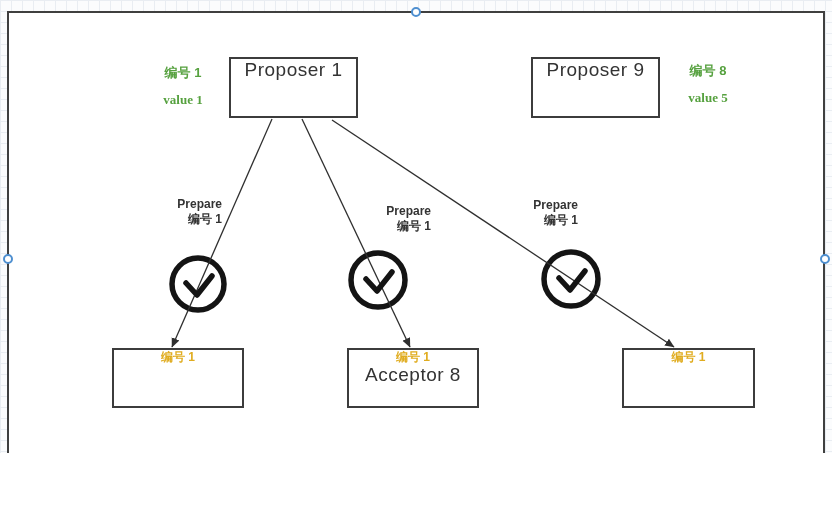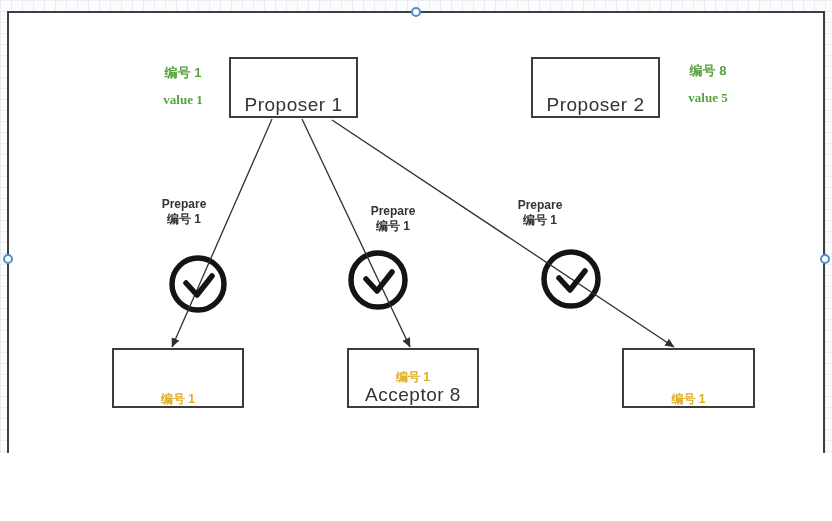--- a/index.html
+++ b/index.html
@@ -19,39 +19,39 @@
   .handle {
     position:absolute; width:10px; height:10px; border-radius:50%;
     background:#ffffff; border:2px solid #4e8fd0; z-index:30;
   }
   .handle.top    { left:411px; top:7px; }
   .handle.bottom { left:411px; top:500px; }
   .handle.left   { left:3px;  top:254px; }
   .handle.right  { left:820px; top:254px; }
   .node {
     position:absolute; background:#ffffff; border:2px solid #3c3c3c;
-    display:flex; flex-direction:column; align-items:center; justify-content:flex-end;
+    display:flex; flex-direction:column; align-items:center; justify-content:flex-start;
     z-index:10;
   }
   .node .title { font-size:19px; color:#333333; letter-spacing:0.5px; }
   .node .badge { font-size:12px; font-weight:bold; color:#e0ac1f; line-height:14px; }
   .proposer-1 { left:229px; top:57px; width:129px; height:61px; }
   .proposer-2 { left:531px; top:57px; width:129px; height:61px; }
   .acceptor-1 { left:112px; top:348px; width:132px; height:60px; }
   .acceptor-2 { left:347px; top:348px; width:132px; height:60px; }
   .acceptor-3 { left:622px; top:348px; width:133px; height:60px; }
   .annot {
     position:absolute; width:70px; text-align:center; z-index:10;
     font-size:13px; font-weight:bold; color:#56a13f; line-height:14px;
   }
   .annot div + div { margin-top:13px;font-family:Liberation Serif, serif; }
   .annot.p1 { left:148px; top:66px; }
   .annot.p2 { left:673px; top:64px; }
   .msg {
-    position:absolute; width:76px; text-align:center; z-index:10;
+    position:absolute; width:76px; text-align:right; z-index:10;
     font-size:12px; font-weight:bold; color:#333333; line-height:15px;
   }
   .msg.m1 { left:146px; top:197px; }
   .msg.m2 { left:355px; top:204px; }
   .msg.m3 { left:502px; top:198px; }
   svg.wires { position:absolute; left:0; top:0; z-index:5; }
   .wm-main {
     position:absolute; left:494px; top:472px; z-index:20;
     font-size:27px; font-weight:bold; color:#f6f6f6; white-space:nowrap;
     transform:rotate(-2.5deg);
@@ -99,21 +99,21 @@
   <div class="annot p1">
     <div>编号 1</div>
     <div>value 1</div>
   </div>
 
   <div class="node proposer-1">
     <div class="title">Proposer 1</div>
   </div>
 
   <div class="node proposer-2">
-    <div class="title">Proposer 2</div>
+    <div class="title">Proposer 9</div>
   </div>
 
   <div class="annot p2">
     <div>编号 8</div>
     <div>value 5</div>
   </div>
 
   <div class="msg m1">
     <div>Prepare</div>
     <div>编号 1</div>

